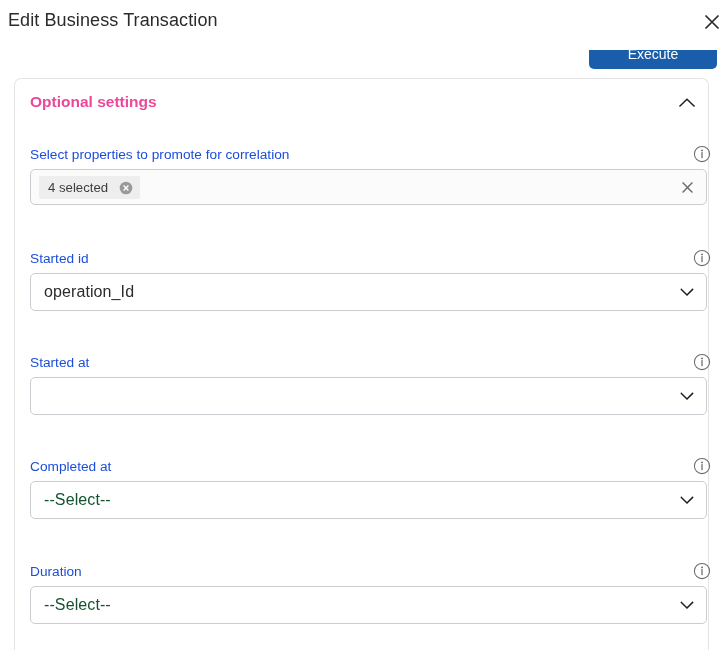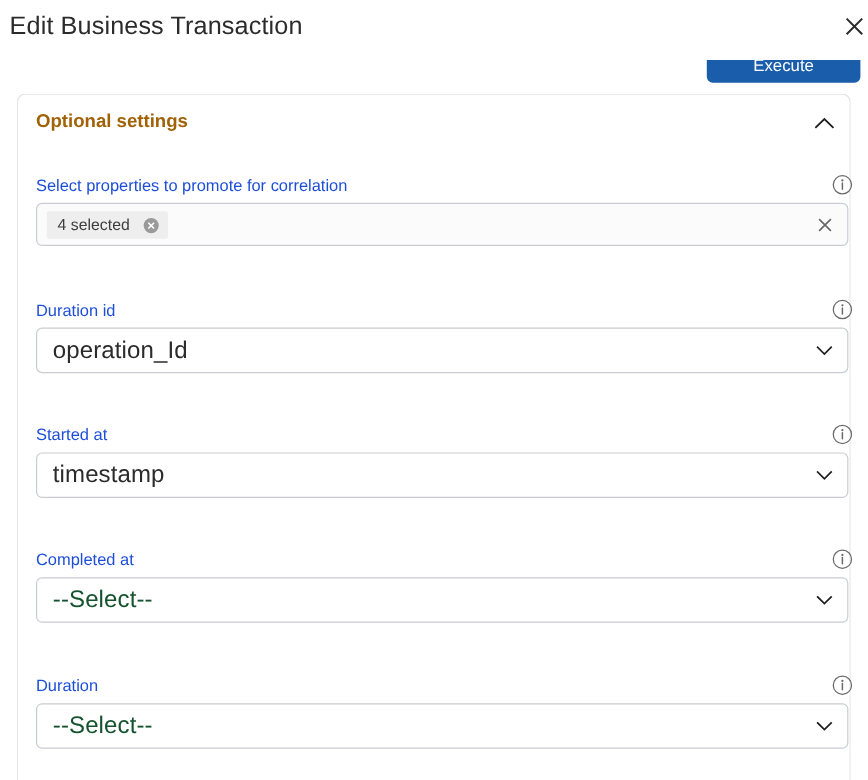--- a/index.html
+++ b/index.html
@@ -48,21 +48,21 @@
     top: 0;
     width: 723px;
     height: 50px;
     background: #ffffff;
     z-index: 5;
   }
   .dialog-title {
     position: absolute;
     left: 8px;
     top: 10px;
-    font-size: 21px;
+    font-size: 18px;
     color: #2b2b2b;
     letter-spacing: 0.1px;
     white-space: nowrap;
   }
   .close-icon {
     position: absolute;
     left: 702px;
     top: 12px;
     width: 20px;
     height: 20px;
@@ -93,21 +93,21 @@
     top: 0;
     width: 100%;
     height: 46px;
   }
   .card-head-title {
     position: absolute;
     left: 15px;
     top: 14px;
     font-size: 15.5px;
     font-weight: bold;
-    color: #a16207;
+    color: #ec4899;
   }
   .collapse-chevron {
     position: absolute;
     left: 662px;
     top: 14px;
     width: 20px;
     height: 20px;
     cursor: pointer;
   }
   .collapse-chevron svg { display: block; }
@@ -150,21 +150,21 @@
     background: #fbfbfb;
     height: 36px;
   }
   .control-value {
     position: absolute;
     left: 13px;
     top: 0;
     height: 100%;
     display: flex;
     align-items: center;
-    font-size: 20px;
+    font-size: 16px;
     color: #2b2b2b;
     letter-spacing: 0.1px;
   }
   .control-value.placeholder { color: #14532d; }
 
   .select-chevron {
     position: absolute;
     right: 10px;
     top: 0;
     height: 100%;
@@ -261,21 +261,21 @@
         </div>
         <div class="clear-x">
           <svg width="15" height="15" viewBox="0 0 15 15">
             <path d="M2.6 2.6 L12.4 12.4 M12.4 2.6 L2.6 12.4" stroke="#6a6a6a" stroke-width="1.4" fill="none"></path>
           </svg>
         </div>
       </div>
     </div>
 
     <div class="field" style="top: 172px;">
-      <div class="field-label">Duration id</div>
+      <div class="field-label">Started id</div>
       <div class="info-icon">
         <svg width="18" height="18" viewBox="0 0 18 18">
           <circle cx="9" cy="9" r="7.6" stroke="#6b6b6b" stroke-width="1.05" fill="none"></circle>
           <circle cx="9" cy="5.4" r="0.95" fill="#6b6b6b"></circle>
           <path d="M9 7.6 L9 12.7" stroke="#6b6b6b" stroke-width="1.25" stroke-linecap="round"></path>
         </svg>
       </div>
       <div class="control">
         <div class="control-value">operation_Id</div>
         <div class="select-chevron">
@@ -289,21 +289,20 @@
     <div class="field" style="top: 276px;">
       <div class="field-label">Started at</div>
       <div class="info-icon">
         <svg width="18" height="18" viewBox="0 0 18 18">
           <circle cx="9" cy="9" r="7.6" stroke="#6b6b6b" stroke-width="1.05" fill="none"></circle>
           <circle cx="9" cy="5.4" r="0.95" fill="#6b6b6b"></circle>
           <path d="M9 7.6 L9 12.7" stroke="#6b6b6b" stroke-width="1.25" stroke-linecap="round"></path>
         </svg>
       </div>
       <div class="control">
-        <div class="control-value">timestamp</div>
         <div class="select-chevron">
           <svg width="18" height="18" viewBox="0 0 18 18">
             <path d="M3.4 6.4 L9 12 L14.6 6.4" stroke="#1f1f1f" stroke-width="1.45" fill="none" stroke-linecap="square"></path>
           </svg>
         </div>
       </div>
     </div>
 
     <div class="field" style="top: 380px;">
       <div class="field-label">Completed at</div>

